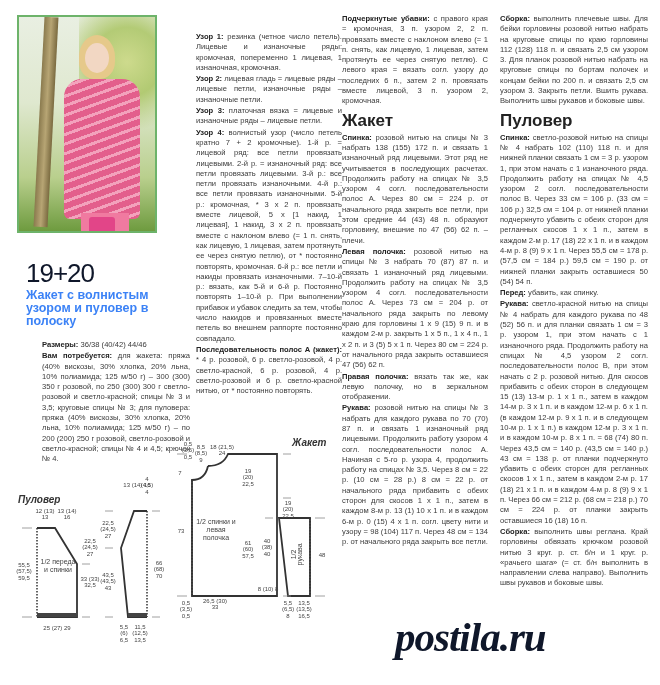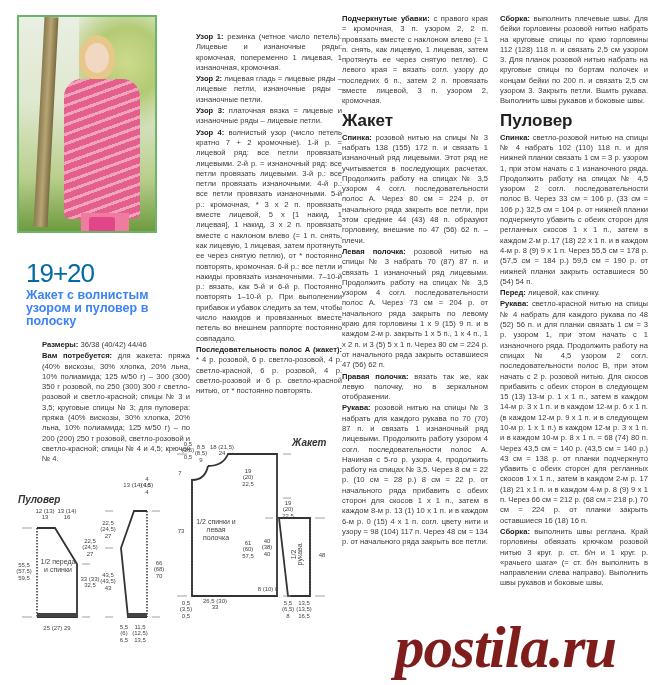--- a/index.html
+++ b/index.html
@@ -13,26 +13,26 @@
   .photo { position: absolute; left: 17px; top: 15px; width: 140px; height: 218px; border: 2px solid #6db36a; overflow: hidden;
     background: linear-gradient(180deg, #e9efe2 0%, #dfe8cf 40%, #b9cf8d 75%, #6e9b3f 100%); }
   .photo .tree { position: absolute; left: 20px; top: 0; width: 14px; height: 210px; background: linear-gradient(90deg,#8a7a4e,#b7a574,#7a6a40); transform: rotate(3deg); }
   .photo .leaves { position: absolute; left: 60px; top: 0; width: 80px; height: 150px; background: radial-gradient(circle at 60% 30%, #c8d67a 0, #a6c25b 30%, transparent 60%); opacity: .8; }
   .photo .hair { position: absolute; left: 60px; top: 18px; width: 36px; height: 44px; border-radius: 50% 50% 40% 40%; background: #e6c98a; }
   .photo .face { position: absolute; left: 66px; top: 26px; width: 24px; height: 30px; border-radius: 50%; background: #f2d7c3; }
   .photo .body { position: absolute; left: 45px; top: 62px; width: 76px; height: 140px; border-radius: 18px 18px 6px 6px;
     background: repeating-linear-gradient(160deg, #e35f8c 0 6px, #f3a2bc 6px 9px); }
   .photo .legs { position: absolute; left: 62px; top: 196px; width: 48px; height: 24px; background: #f07aa0; }
   .photo .bag { position: absolute; left: 70px; top: 200px; width: 26px; height: 18px; background: #e24588; border-radius: 3px; }
-  .bignum { position: absolute; left: 26px; top: 260px; font-size: 26px; line-height: 26px; color: #0369a1; letter-spacing: -1px; }
+  .bignum { position: absolute; left: 26px; top: 260px; font-size: 26px; line-height: 26px; color: #0f172a; letter-spacing: -1px; }
   .title { position: absolute; left: 26px; top: 289px; width: 150px; font-weight: bold; font-size: 12.5px; line-height: 13px; color: #3b82f6; }
   .diag-label { position: absolute; font-style: italic; font-weight: bold; font-size: 10px; color: #333; }
   .dim { position: absolute; font-size: 6px; line-height: 6.4px; color: #444; text-align: center; }
   .shape { position: absolute; }
-  .watermark { position: absolute; left: 395px; top: 613px; font-family: "Liberation Serif", serif; font-style: italic; font-weight: bold; font-size: 59px; color: #7f1d1d; letter-spacing: -1px; }
+  .watermark { position: absolute; left: 395px; top: 613px; font-family: "Liberation Serif", serif; font-style: italic; font-weight: bold; font-size: 41px; color: #0f172a; letter-spacing: -1px; }
 </style>
 </head>
 <body>
 
 <div class="photo">
   <div class="tree"></div>
   <div class="leaves"></div>
   <div class="body"></div>
   <div class="hair"></div>
   <div class="face"></div>
@@ -69,21 +69,21 @@
   <p><span class="b">Спинка:</span> <span>розовой нитью на спицы № 3 набрать 138 (155) 172 п. и связать 1 изнаночный ряд лицевыми. Этот ряд не учитывается в последующих расчетах. Продолжить работу на спицах № 3,5 узором 4 согл. последовательности полос А. Через 80 см = 224 р. от начального ряда закрыть все петли, при этом средние 44 (43) 48 п. образуют горловину, внешние по 47 (56) 62 п. – плечи.</span></p>
   <p><span class="b">Левая полочка:</span> <span>розовой нитью на спицы № 3 набрать 70 (87) 87 п. и связать 1 изнаночный ряд лицевыми. Продолжить работу на спицах № 3,5 узором 4 согл. последовательности полос А. Через 73 см = 204 р. от начального ряда закрыть по левому краю для горловины 1 x 9 (15) 9 п. и в каждом 2-м р. закрыть 1 x 5 п., 1 x 4 п., 1 x 2 п. и 3 (5) 5 x 1 п. Через 80 см = 224 р. от начального ряда закрыть оставшиеся 47 (56) 62 п.</span></p>
   <p><span class="b">Правая полочка:</span> <span>вязать так же, как левую полочку, но в зеркальном отображении.</span></p>
   <p><span class="b">Рукава:</span> <span>розовой нитью на спицы № 3 набрать для каждого рукава по 70 (70) 87 п. и связать 1 изнаночный ряд лицевыми. Продолжить работу узором 4 согл. последовательности полос А. Начиная с 5-го р. узора 4, продолжить работу на спицах № 3,5. Через 8 см = 22 р. (10 см = 28 р.) 8 см = 22 р. от начального ряда прибавить с обеих сторон для скосов 1 x 1 п., затем в каждом 8-м р. 13 (1) 10 x 1 п. и в каждом 6-м р. 0 (15) 4 x 1 п. согл. цвету нити и узору = 98 (104) 117 п. Через 48 см = 134 р. от начального ряда закрыть все петли.</span></p>
 </div>
 
 <div class="col" style="left:500px; top:14px; width:148px;">
   <p><span class="b">Сборка:</span> <span>выполнить плечевые швы. Для бейки горловины розовой нитью набрать на круговые спицы по краю горловины 112 (128) 118 п. и связать 2,5 см узором 3. Для планок розовой нитью набрать на круговые спицы по бортам полочек и концам бейки по 200 п. и связать 2,5 см узором 3. Закрыть петли. Вшить рукава. Выполнить швы рукавов и боковые швы.</span></p>
   <div class="h2">Пуловер</div>
   <p><span class="b">Спинка:</span> <span>светло-розовой нитью на спицы № 4 набрать 102 (110) 118 п. и для нижней планки связать 1 см = 3 р. узором 1, при этом начать с 1 изнаночного ряда. Продолжить работу на спицах № 4,5 узором 2 согл. последовательности полос В. Через 33 см = 106 р. (33 см = 106 р.) 32,5 см = 104 р. от нижней планки подчеркнуто убавить с обеих сторон для регланных скосов 1 x 1 п., затем в каждом 2-м р. 17 (18) 22 x 1 п. и в каждом 4-м р. 8 (9) 9 x 1 п. Через 55,5 см = 178 р. (57,5 см = 184 р.) 59,5 см = 190 р. от нижней планки закрыть оставшиеся 50 (54) 54 п.</span></p>
-  <p><span class="b">Перед:</span> <span>лицевой, как спинку.</span></p>
+  <p><span class="b">Перед:</span> <span>убавить, как спинку.</span></p>
   <p><span class="b">Рукава:</span> <span>светло-красной нитью на спицы № 4 набрать для каждого рукава по 48 (52) 56 п. и для планки связать 1 см = 3 р. узором 1, при этом начать с 1 изнаночного ряда. Продолжить работу на спицах № 4,5 узором 2 согл. последовательности полос В, при этом начать с 2 р. розовой нитью. Для скосов прибавить с обеих сторон в следующем 15 (13) 13-м р. 1 x 1 п., затем в каждом 14-м р. 3 x 1 п. и в каждом 12-м р. 6 x 1 п. (в каждом 12-м р. 9 x 1 п. и в следующем 10-м р. 1 x 1 п.) в каждом 12-м р. 3 x 1 п. и в каждом 10-м р. 8 x 1 п. = 68 (74) 80 п. Через 43,5 см = 140 р. (43,5 см = 140 р.) 43 см = 138 р. от планки подчеркнуто убавить с обеих сторон для регланных скосов 1 x 1 п., затем в каждом 2-м р. 17 (18) 21 x 1 п. и в каждом 4-м р. 8 (9) 9 x 1 п. Через 66 см = 212 р. (68 см = 218 р.) 70 см = 224 р. от планки закрыть оставшиеся 16 (18) 16 п.</span></p>
   <p><span class="b">Сборка:</span> <span>выполнить швы реглана. Край горловины обвязать крючком розовой нитью 3 круг. р. ст. б/н и 1 круг. р. «рачьего шага» (= ст. б/н выполнить в направлении слева направо). Выполнить швы рукавов и боковые швы.</span></p>
 </div>
 
 <div class="diag-label" style="left:18px; top:494px;">Пуловер</div>
 <svg class="shape" style="left:0; top:480px;" width="180" height="205">
   <path d="M37 48 L55 48 L77 84 L77 137 L37 137" fill="none" stroke="#333" stroke-width="1.8"></path>
   <line x1="37" y1="48" x2="37" y2="137" stroke="#333" stroke-width="1.5" stroke-dasharray="1.5 1.5"></line>
   <rect x="37" y="133" width="40" height="4" fill="#444"></rect>
   <path d="M147 31 L134 31 L121 68 L128 137 L147 137" fill="none" stroke="#333" stroke-width="1.8"></path>

